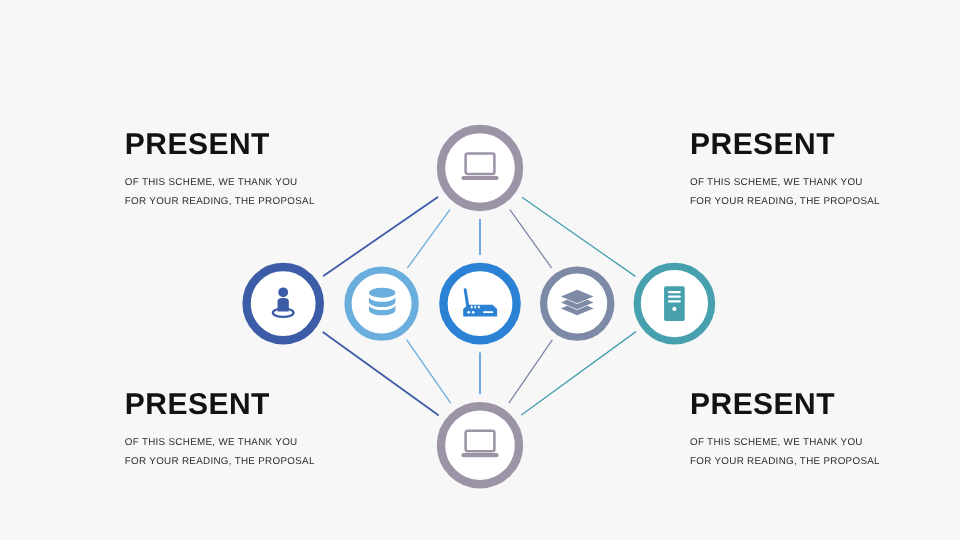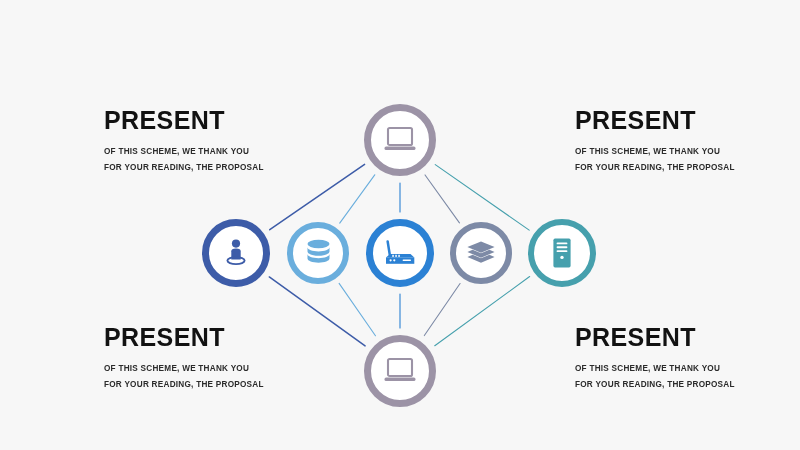--- a/index.html
+++ b/index.html
@@ -57,21 +57,21 @@
     line-height: 1;
     margin: 0 0 11px 0;
     white-space: nowrap;
   }
   .txt-line {
     font-size: 8.2px;
     color: #2b2b2b;
     letter-spacing: 0.25px;
     line-height: 1.95;
     white-space: nowrap;
-    font-weight: 700;
+    font-weight: 400;
   }
 </style>
 </head>
 <body>
 
 <div id="slide">
 
   <svg id="wires" viewBox="0 0 800 450" width="800" height="450">
       <line x1="364.59141479507343" y1="164.39737883022383" x2="269.7616742651626" y2="229.7373829758331" stroke="#3d5ca8" stroke-width="1.5" stroke-linecap="round"></line>
       <line x1="374.74525623177" y1="174.80226885134138" x2="339.73082603312815" y2="223.0538616860551" stroke="#6aaedd" stroke-width="1.1" stroke-linecap="round"></line>

